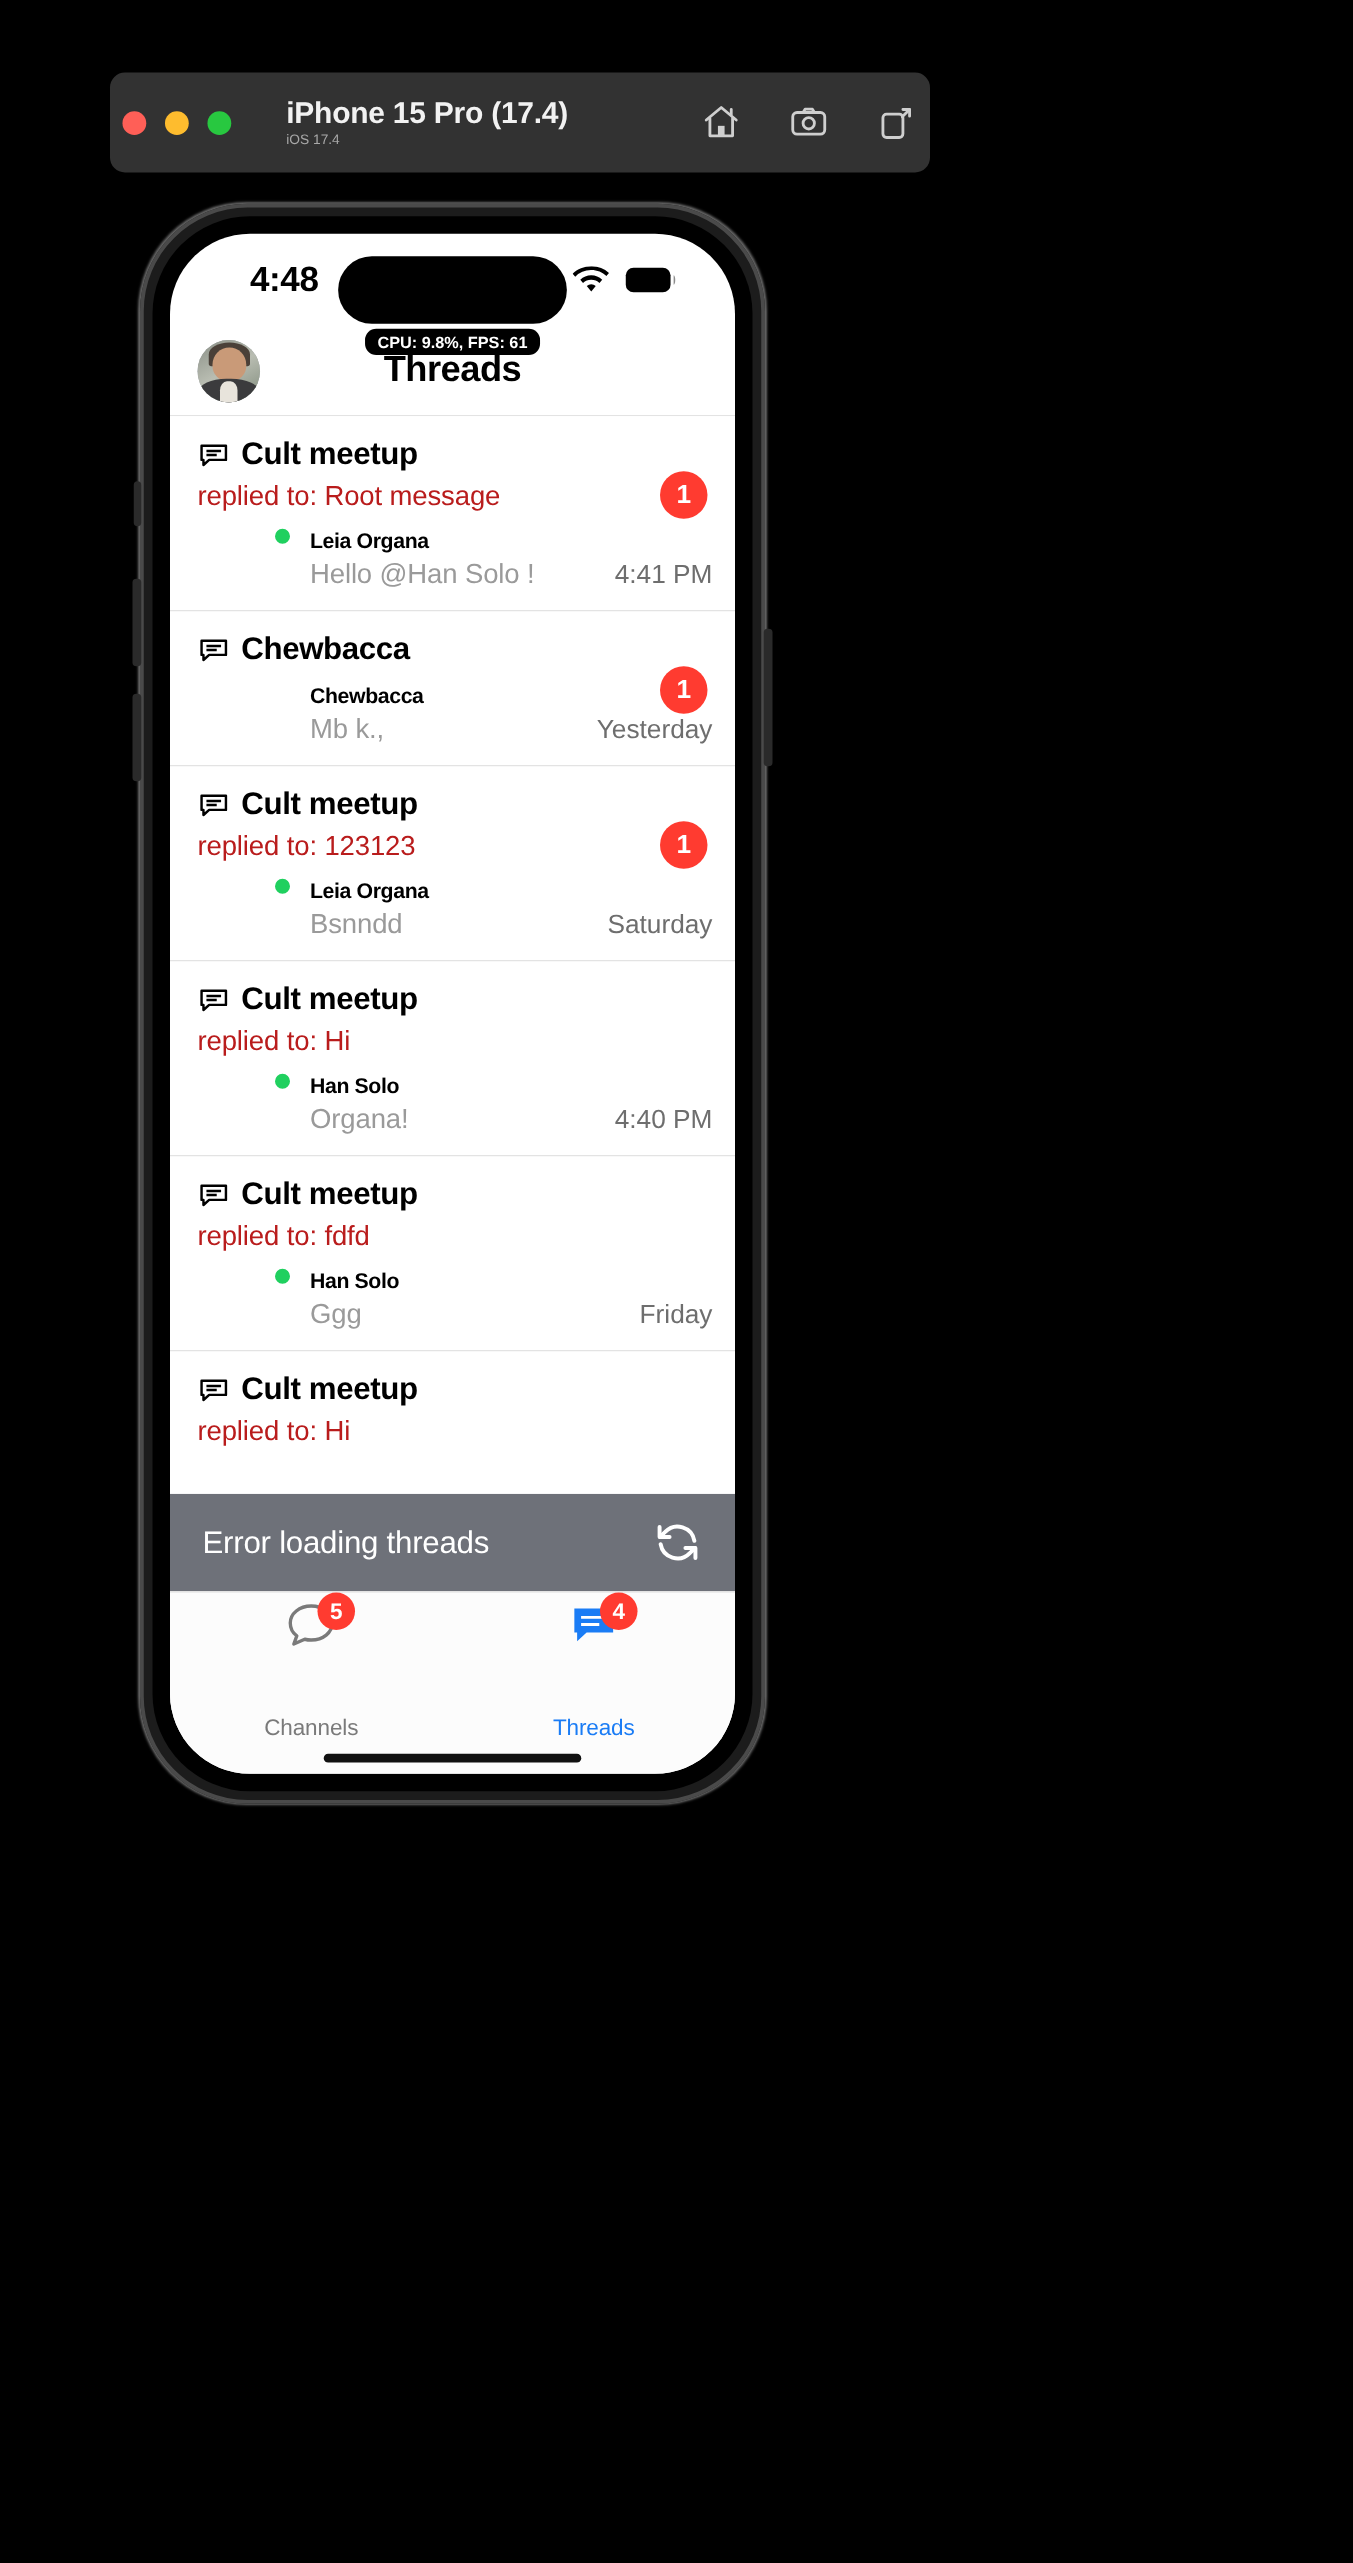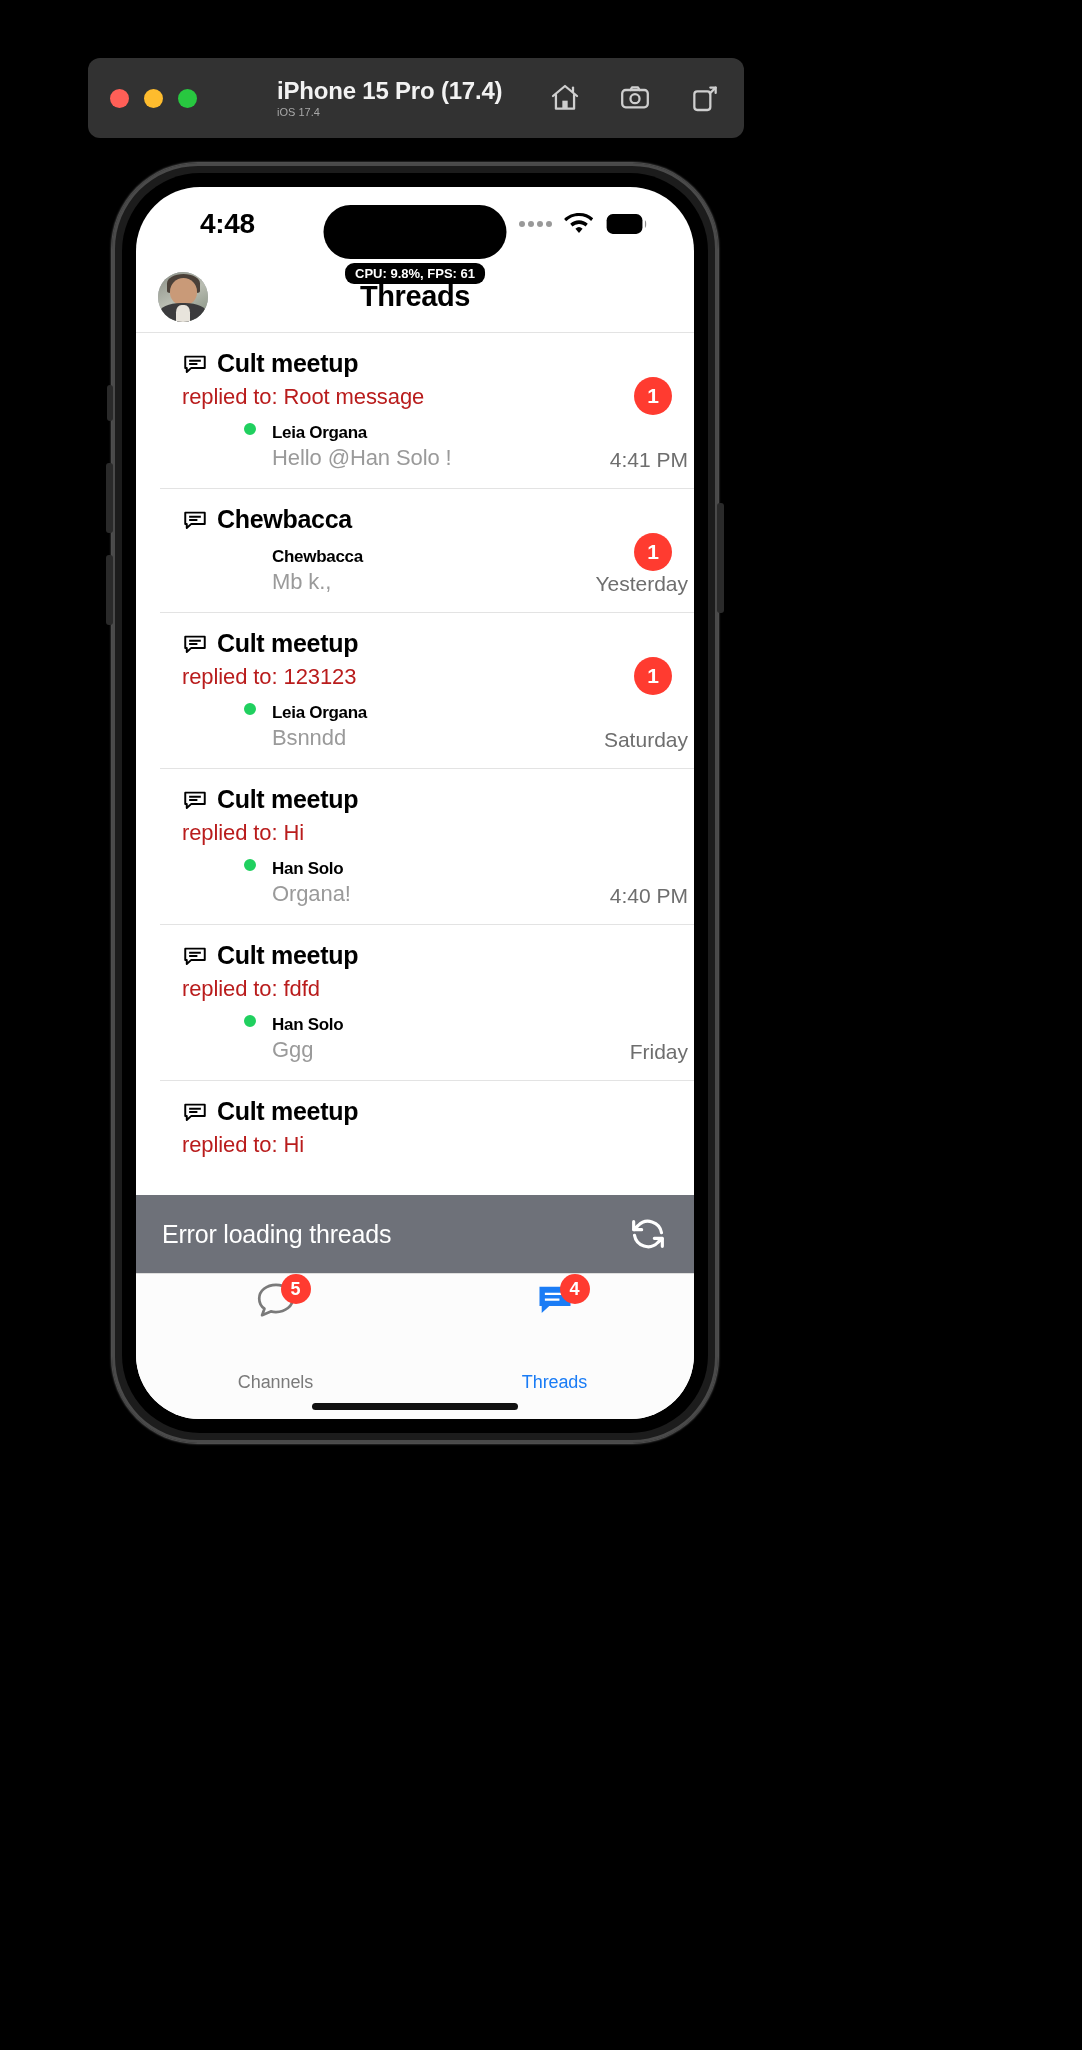--- a/index.html
+++ b/index.html
@@ -8,39 +8,39 @@
     background: #000;
     font-family: "Liberation Sans", sans-serif;
     overflow: hidden;
   }
   .root { position: relative; width: 1082px; height: 2050px; background: #000; }
 
   
   .sim-titlebar {
     position: absolute; left: 88px; top: 58px; width: 656px; height: 80px;
     background: #323232; border-radius: 12px;
-    display: flex; align-items: center; padding: 0 22px; gap: 36px;
+    display: flex; align-items: center; padding: 0 10px;
   }
   .traffic { display: flex; gap: 15px; align-items: center; }
   .dot { width: 19px; height: 19px; border-radius: 50%; }
   .dot.red { background: #ff5f57; }
   .dot.yellow { background: #febc2e; }
   .dot.green { background: #28c840; }
 
   .sim-titles { margin-left: 44px; display: flex; flex-direction: column; justify-content: center; }
   .sim-title { color: #f2f2f2; font-size: 24px; font-weight: bold; letter-spacing: -0.2px; line-height: 1.15; }
   .sim-subtitle { color: #a8a8a8; font-size: 11px; line-height: 1.2; margin-top: 2px; }
 
   .sim-tools { margin-left: auto; display: flex; gap: 36px; align-items: center; }
   .sim-tool { width: 34px; height: 34px; display: flex; align-items: center; justify-content: center; }
   .sim-tool svg { display: block; }
 
   
   .phone-outer {
-    position: absolute; left: 112px; top: 163px; width: 606px; height: 1280px;
+    position: absolute; left: 112px; top: 163px; width: 500px; height: 1280px;
     background: #1c1c1c;
     border-radius: 86px;
     box-shadow: 0 0 0 3px #4a4a4a inset, 0 0 2px 1px #6a6a6a;
   }
   .phone-bezel {
     position: absolute; left: 10px; top: 10px; right: 10px; bottom: 10px;
     background: #000; border-radius: 78px;
   }
   .screen {
     position: absolute; left: 14px; top: 14px; right: 14px; bottom: 14px;
@@ -115,21 +115,21 @@
   
   .av-chew .bg   { background: linear-gradient(150deg,#7d4a20 0%,#a3682f 50%,#6b3c18 100%); }
   .av-chew .hair { left:6%; top:0%; width:88%; height:62%; background:#8a5423; border-radius:50% 50% 30% 30%; }
   .av-chew .head { left:22%; top:22%; width:50%; height:52%; background:#6d4018; border-radius:48%; }
   .av-chew .body { left:0%; top:66%; width:100%; height:40%; background:#5c3412; }
   .av-chew .shirt{ position:absolute; left:54%; top:50%; width:26%; height:30%; background:#cfcfcf; border-radius:12%; }
 
   
   .list { flex: 1 1 auto; background: #fff; overflow: hidden; position: relative; }
   .thread {
-    position: relative; padding: 16px 6px 0 22px; margin-left: 24px;
+    position: relative; padding: 16px 18px 0 22px;
   }
   .thread + .thread { border-top: 1px solid #e3e3e3; }
   .thread-head { display: flex; align-items: center; gap: 9px; }
   .bubble-icon { width: 26px; height: 26px; flex: 0 0 26px; }
   .bubble-icon svg { display: block; }
   .thread-channel { font-size: 25px; font-weight: bold; color: #000; letter-spacing: -0.3px; }
   .thread-reply { font-size: 22px; color: #b91c1c; margin-top: 6px; letter-spacing: -0.1px; }
   .thread-msg { display: flex; align-items: center; gap: 14px; margin-top: 10px; padding: 0 0 14px 22px; }
   .msg-av-wrap { position: relative; width: 54px; height: 54px; flex: 0 0 54px; }
   .msg-av { width: 54px; height: 54px; }

